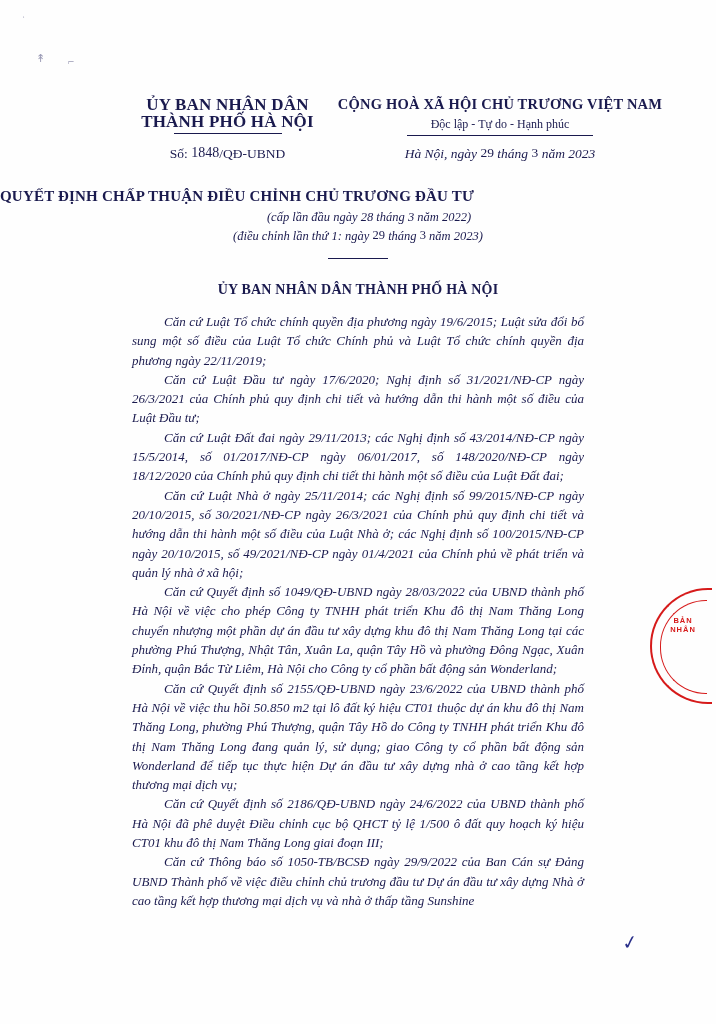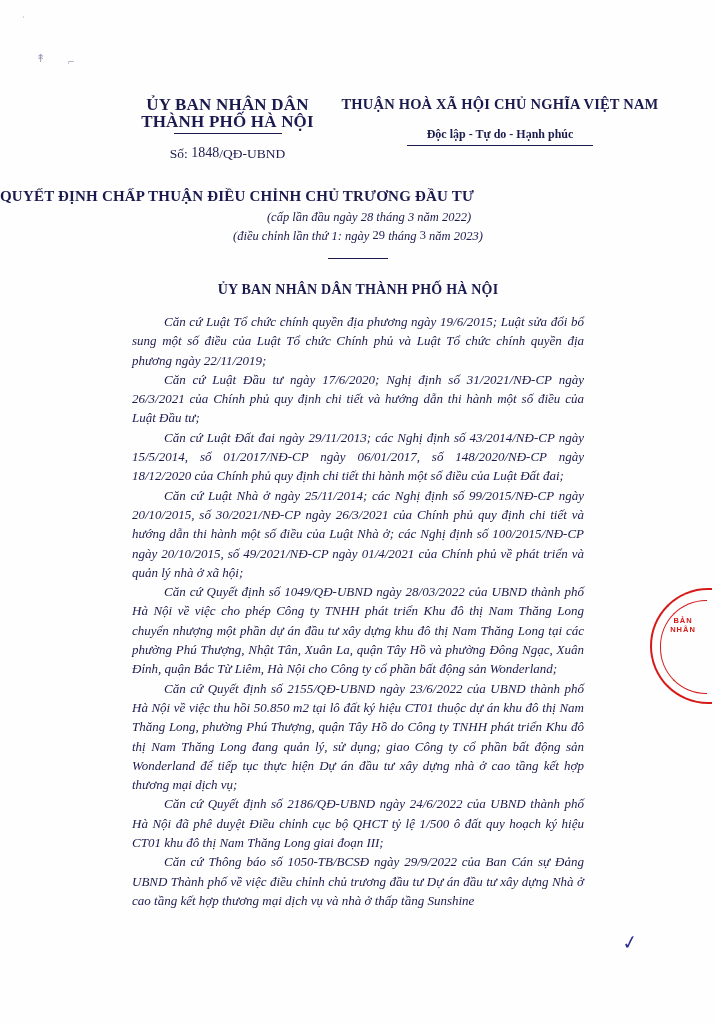--- a/index.html
+++ b/index.html
@@ -71,23 +71,23 @@
     font-size: 17px;
     letter-spacing: 0.2px;
     line-height: 17px;
   }
   .natl-line1 {
     font-weight: bold;
     font-size: 14.5px;
     letter-spacing: 0.2px;
   }
   .natl-line2 {
-    font-weight: bold;
+    font-weight: normal;
     font-size: 12px;
-    margin-top: 14px;
+    margin-top: 4px;
   }
   .rule {
     height: 1px;
     background: #1a1a4e;
     margin: 3px auto 0 auto;
   }
   .rule-left { width: 108px; }
   .rule-right { width: 186px; }
 
   .so-line {
@@ -236,31 +236,39 @@
   <div class="scan-mark mark-b">↟</div>
   <div class="scan-mark mark-c">⌐</div>
 
   <div class="hdr">
     <div class="hdr-left">
       <div class="org-line1">ỦY BAN NHÂN DÂN</div>
       <div class="org-line2">THÀNH PHỐ HÀ NỘI</div>
       <div class="rule rule-left"></div>
     </div>
     <div class="hdr-right">
-      <div class="natl-line1">THUẬN HOÀ XÃ HỘI CHỦ NGHĨA VIỆT NAM</div>
+      <div class="natl-line1">CỘNG HOÀ XÃ HỘI CHỦ TRƯƠNG VIỆT NAM</div>
       <div class="natl-line2">Độc lập - Tự do - Hạnh phúc</div>
       <div class="rule rule-right"></div>
     </div>
   </div>
 
   <div class="so-line">
     <span>Số:</span>
     <span class="so-number handwritten">1848</span><span>/QĐ-UBND</span>
   </div>
 
+  <div class="date-line">
+    <span>Hà Nội, ngày</span>
+    <span class="handwritten">29</span>
+    <span>tháng</span>
+    <span class="handwritten">3</span>
+    <span>năm</span>
+    <span>2023</span>
+  </div>
 
   <div class="title-main">QUYẾT ĐỊNH CHẤP THUẬN ĐIỀU CHỈNH CHỦ TRƯƠNG ĐẦU TƯ</div>
   <div class="title-sub1">(cấp lần đầu ngày 28 tháng 3 năm 2022)</div>
   <div class="title-sub2">
     <span>(điều chỉnh lần thứ 1: ngày</span>
     <span class="handwritten">29</span>
     <span>tháng</span>
     <span class="handwritten">3</span>
     <span>năm 2023)</span>
   </div>

